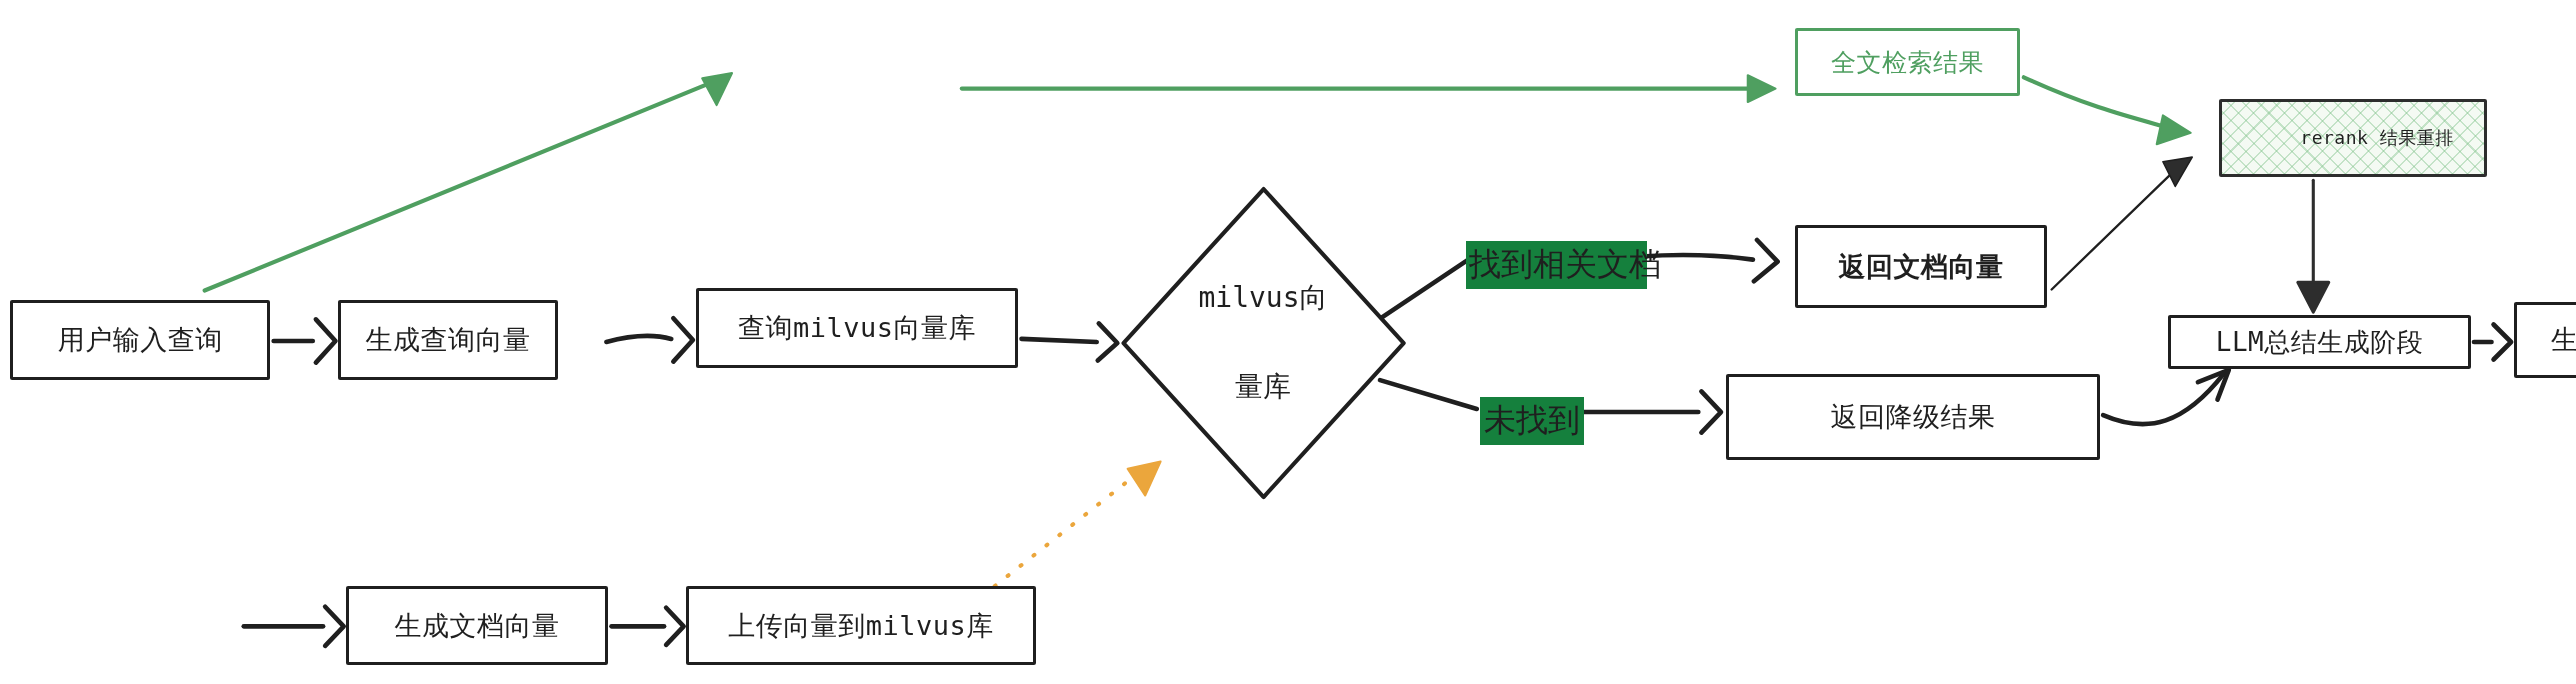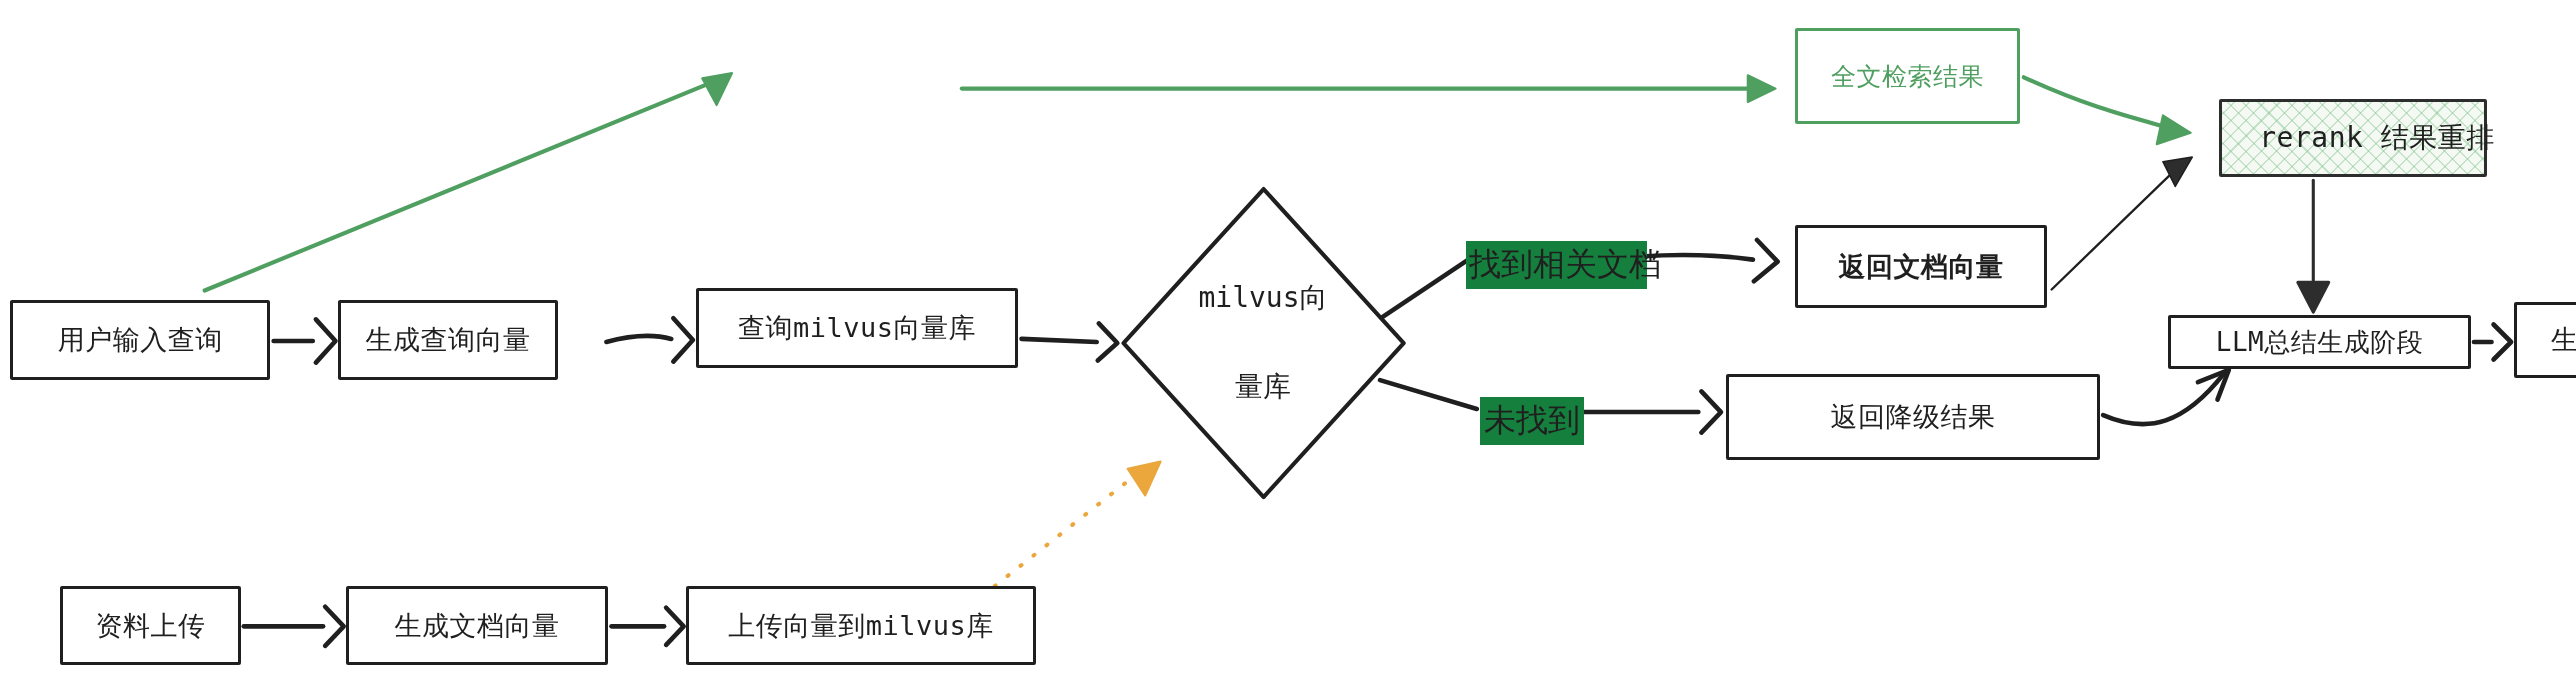--- a/index.html
+++ b/index.html
@@ -4,21 +4,21 @@
 <style>
   html,body{margin:0;padding:0;background:#ffffff;}
   body{width:3102px;height:684px;position:relative;overflow:hidden;
        font-family:"DejaVu Sans Mono","Liberation Sans",sans-serif;color:#1f1f1f;}
   #canvas{position:absolute;left:0;top:0;width:3102px;height:684px;}
   #edges{position:absolute;left:0;top:0;z-index:1;}
   .node{position:absolute;z-index:2;display:flex;align-items:center;justify-content:center;
         background:#ffffff;border:3.6px solid #1f1f1f;border-radius:2.1px;box-sizing:border-box;
         font-size:27px;white-space:nowrap;letter-spacing:0.5px;}
   .node.green{border:3.1px solid #4f9f60;color:#4f9f60;font-size:25px;}
-  .node.hatch{border:3.6px solid #2d2d2d;font-size:28px;
+  .node.hatch{border:3.6px solid #2d2d2d;font-size:18px;
         background-color:#f4faf3;
         background-image:
           repeating-linear-gradient(45deg, rgba(130,195,140,.42) 0 1.5px, transparent 1.5px 10.8px),
           repeating-linear-gradient(-45deg, rgba(130,195,140,.42) 0 1.5px, transparent 1.5px 10.8px); padding-left: 48px;}
   .edge-label{position:absolute;z-index:2;background:#15803d;font-size:32px;
         text-align:center;white-space:nowrap;padding:2.1px 3.1px;}
   .diamond-label{position:absolute;z-index:3;display:flex;flex-direction:column;align-items:center;
         justify-content:center;font-size:28px;line-height:1.45;text-align:center;}
 
   
@@ -26,21 +26,21 @@
   #n-gen-query-vec    {left:338px; top:300px; width:220px; height:80px;}
   #n-query-milvus     {left:696px;top:288px; width:322px; height:80px;}
   #n-return-doc-vec   {left:1795px;top:225px; width:252px; height:83px;font-weight:bold;}
   #n-return-degraded  {left:1726px;top:374px; width:374px; height:86px;}
   #n-llm-stage        {left:2168px;top:315px; width:303px; height:54px; font-size:26px;}
   #n-gen-final-resp   {left:2514px;top:302px; width:239px; height:76px;}
   #n-upload           {left:60px; top:586px;width:181px; height:79px;}
   #n-gen-doc-vec      {left:346px; top:586px;width:262px; height:79px;}
   #n-upload-to-milvus {left:686px;top:586px;width:350px; height:79px;}
   #n-bm25             {left:734px;top:28px;  width:225px; height:92px;}
-  #n-fulltext         {left:1795px;top:28px;  width:225px; height:96px;}
+  #n-fulltext         {left:1795px;top:28px;  width:225px; height:68px;}
   #n-rerank           {left:2219px;top:99px; width:268px; height:78px;}
   #lbl-found          {left:1466px;top:241px; width:175px;}
   #lbl-notfound       {left:1480px;top:397px; width:98px;}
   #lbl-diamond        {left:1123px;top:189px; width:280px; height:308px;gap:48px;}
 </style>
 </head>
 <body>
 
 <div id="canvas">
 
@@ -128,21 +128,20 @@
   </div>
 
   <div class="edge-label" id="lbl-found">找到相关文档</div>
   <div class="edge-label" id="lbl-notfound">未找到</div>
 
   <div class="node" id="n-return-doc-vec">返回文档向量</div>
   <div class="node" id="n-return-degraded">返回降级结果</div>
   <div class="node" id="n-llm-stage">LLM总结生成阶段</div>
   <div class="node" id="n-gen-final-resp">生成最终响应</div>
 
-  <div class="node" id="n-upload">资料上传</div>
   <div class="node" id="n-gen-doc-vec">生成文档向量</div>
   <div class="node" id="n-upload-to-milvus">上传向量到milvus库</div>
 
   <div class="node green" id="n-fulltext">全文检索结果</div>
   <div class="node hatch" id="n-rerank">rerank 结果重排</div>
 
 </div>
 
 
 </body></html>

